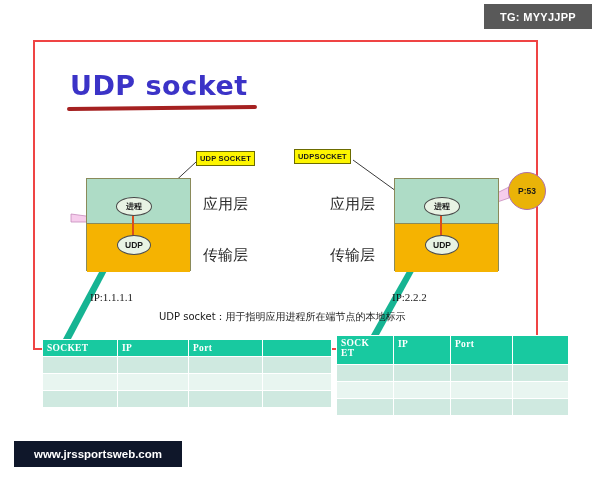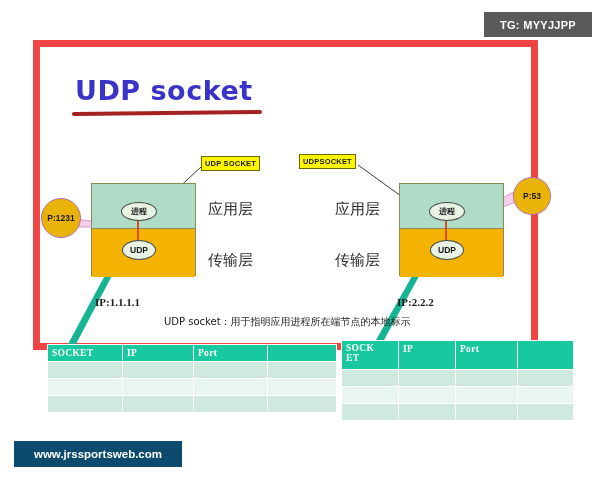--- a/index.html
+++ b/index.html
@@ -12,56 +12,56 @@
     height: 480px;
     position: relative;
     overflow: hidden;
     font-family: "Liberation Sans", sans-serif;
   }
 
   
   #tg-badge {
     position: absolute;
     left: 484px;
-    top: 12px;
+    top: 4px;
     width: 108px;
     height: 25px;
     background: #595959;
     color: #ffffff;
     font-size: 11px;
     font-weight: bold;
     letter-spacing: 0.3px;
     display: flex;
     align-items: center;
     justify-content: center;
   }
   #footer-badge {
     position: absolute;
     left: 14px;
     top: 441px;
     width: 168px;
     height: 26px;
-    background: #0c4a6e;
+    background: #0f172a;
     color: #ffffff;
     font-size: 11.5px;
     font-weight: bold;
     display: flex;
     align-items: center;
     justify-content: center;
   }
 
   
   #slide {
     position: absolute;
     left: 33px;
     top: 40px;
     width: 505px;
     height: 310px;
     background: #ffffff;
-    border: 7px solid #ef4444;
+    border: 2px solid #ef4444;
     box-sizing: border-box;
   }
 
   
   #title {
     position: absolute;
     left: 35px;
     top: 28px;
     color: #3b33c7;
     font-family: "DejaVu Sans", sans-serif;
@@ -202,21 +202,21 @@
     font-family: "Liberation Sans", sans-serif;
   }
   #bubble-port-left { left: 1px; top: 151px; width: 38px; height: 38px; }
   #bubble-port-right { left: 473px; top: 130px; width: 36px; height: 36px; }
 
   
   .ip-label {
     position: absolute;
     font-family: "Liberation Serif", serif;
     font-size: 11px;
-    font-weight: bold;
+    font-weight: normal;
     color: #1a1a1a;
     white-space: nowrap;
   }
   #ip-left { left: 55px; top: 249px; }
   #ip-right { left: 357px; top: 249px; text-align: right; }
 
   
   #caption {
     position: absolute;
     left: 124px;
@@ -296,21 +296,20 @@
     <div class="layer-transport"></div>
     <div class="redline"></div>
     <div class="ellipse ellipse-proc">进程</div>
     <div class="ellipse ellipse-udp">UDP</div>
   </div>
 
   <div class="layer-label" id="label-app-left">应用层</div>
   <div class="layer-label" id="label-trans-left">传输层</div>
 
   <div class="tag-yellow" id="tag-socket-left">UDP SOCKET</div>
-  <div class="bubble-pink" id="bubble-port-left">P:1231</div>
   <div class="ip-label" id="ip-left">IP:1.1.1.1</div>
 
   <div class="stack" id="stack-right">
     <div class="layer-app"></div>
     <div class="layer-transport"></div>
     <div class="redline"></div>
     <div class="ellipse ellipse-proc">进程</div>
     <div class="ellipse ellipse-udp">UDP</div>
   </div>
 

